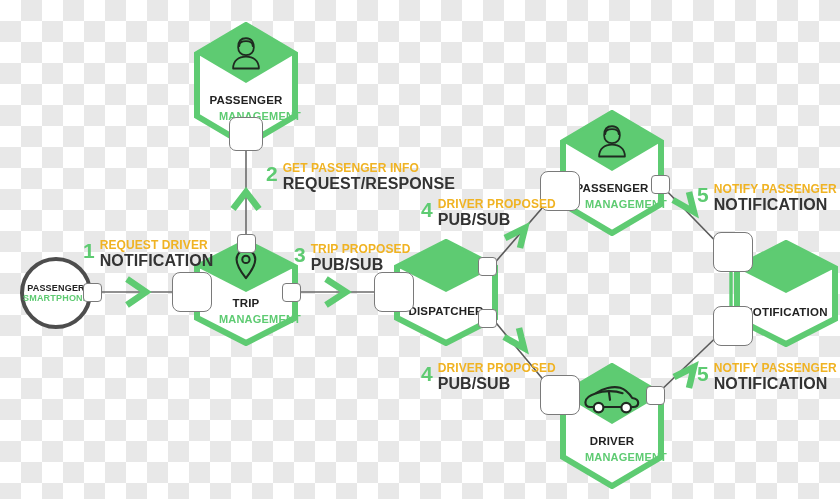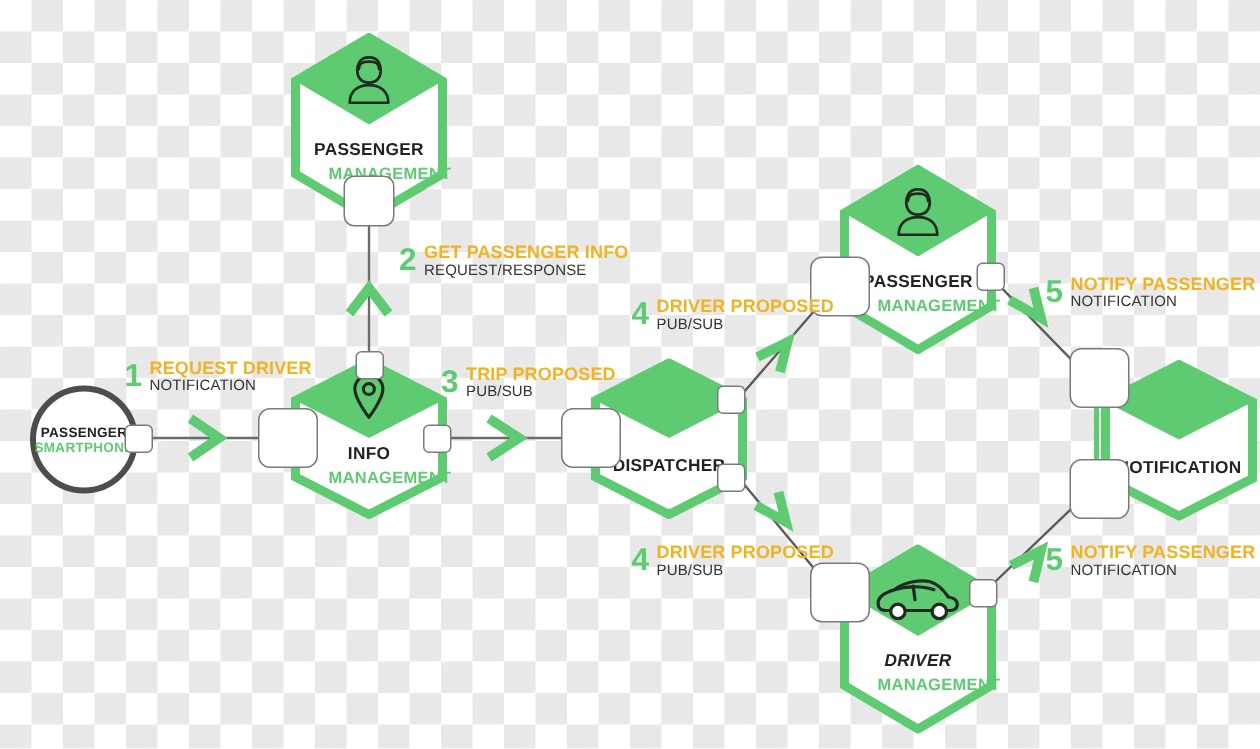--- a/index.html
+++ b/index.html
@@ -37,22 +37,22 @@
     line-height: 1.25;
   }
   .lbl .l1 {
     font-size: 12px;
     font-weight: bold;
     color: #f0b323;
     letter-spacing: .1px;
     display: block;
   }
   .lbl .l2 {
-    font-size: 10px;
-    font-weight: normal;
+    font-size: 16px;
+    font-weight: bold;
     color: #333333;
     letter-spacing: .1px;
     display: block;
   }
   .hexwrap { position: absolute; }
   .hexttl {
     position: absolute;
     width: 100%;
     text-align: center;
     font-size: 11.5px;
@@ -148,21 +148,21 @@
 
   <div class="hexwrap" style="left:191px; top:239px; width:110px; height:107px;">
     <svg width="110" height="107" viewBox="0 0 110 107">
       <polygon points="55,3 104,28 104,79 55,104 6,79 6,28" fill="#ffffff" stroke="#5ecb72" stroke-width="6"></polygon>
       <polygon points="55,3 104,28 55,53 6,28" fill="#5ecb72"></polygon>
       <g transform="translate(44,10) scale(0.52)" fill="none" stroke="#1f2a20" stroke-width="4" stroke-linecap="round" stroke-linejoin="round">
         <path d="M21 2 C11 2 3 10 3 20 C3 33 21 56 21 56 C21 56 39 33 39 20 C39 10 31 2 21 2 Z"></path>
         <circle cx="21" cy="20" r="7"></circle>
       </g>
     </svg>
-    <div class="hexttl" style="top:58px;">INFO</div>
+    <div class="hexttl" style="top:58px;">TRIP</div>
     <div class="hexsub" style="top:74px;">MANAGEMENT</div>
   </div>
   <div class="port" style="left:172px; top:272px; width:40px; height:40px; border-radius:8px;"></div>
   <div class="port" style="left:282px; top:283px; width:19px; height:19px; border-radius:4px;"></div>
   <div class="port" style="left:237px; top:234px; width:19px; height:19px; border-radius:4px;"></div>
 
   <div class="hexwrap" style="left:391px; top:239px; width:110px; height:107px;">
     <svg width="110" height="107" viewBox="0 0 110 107">
       <polygon points="55,3 104,28 104,79 55,104 6,79 6,28" fill="#ffffff" stroke="#5ecb72" stroke-width="6"></polygon>
       <polygon points="55,3 104,28 55,53 6,28" fill="#5ecb72"></polygon>
@@ -194,21 +194,21 @@
       <polygon points="55,3 104,32 104,94 55,123 6,94 6,32" fill="#ffffff" stroke="#5ecb72" stroke-width="6"></polygon>
       <polygon points="55,3 104,32 55,61 6,32" fill="#5ecb72"></polygon>
       <g transform="translate(26,20) scale(0.60)" fill="none" stroke="#1f2a20" stroke-width="3.6" stroke-linecap="round" stroke-linejoin="round">
         <path d="M4 32 C4 24 12 20 22 17 C32 9 50 5 62 8 C72 11 78 19 82 25 C88 26 92 29 92 33 C92 38 88 40 84 40 L12 40 C7 40 4 37 4 32 Z"></path>
         <path d="M22 17 C34 13 52 12 66 17"></path>
         <path d="M43 13 L45 28"></path>
         <circle cx="26" cy="41" r="8" fill="#ffffff"></circle>
         <circle cx="72" cy="41" r="8" fill="#ffffff"></circle>
       </g>
     </svg>
-    <div class="hexttl" style="top:72px;font-style:italic;">DRIVER</div>
+    <div class="hexttl" style="top:72px;">DRIVER</div>
     <div class="hexsub" style="top:88px;">MANAGEMENT</div>
   </div>
   <div class="port" style="left:540px; top:375px; width:40px; height:40px; border-radius:8px;"></div>
   <div class="port" style="left:646px; top:386px; width:19px; height:19px; border-radius:4px;"></div>
 
   <div class="hexwrap" style="left:731px; top:240px; width:130px; height:107px;">
     <svg width="130" height="107" viewBox="0 0 130 107">
       <polygon points="55,3 104,28 104,79 55,104 6,79 6,28" fill="#ffffff" stroke="#5ecb72" stroke-width="6"></polygon>
       <polygon points="55,3 104,28 55,53 6,28" fill="#5ecb72"></polygon>
     </svg>

